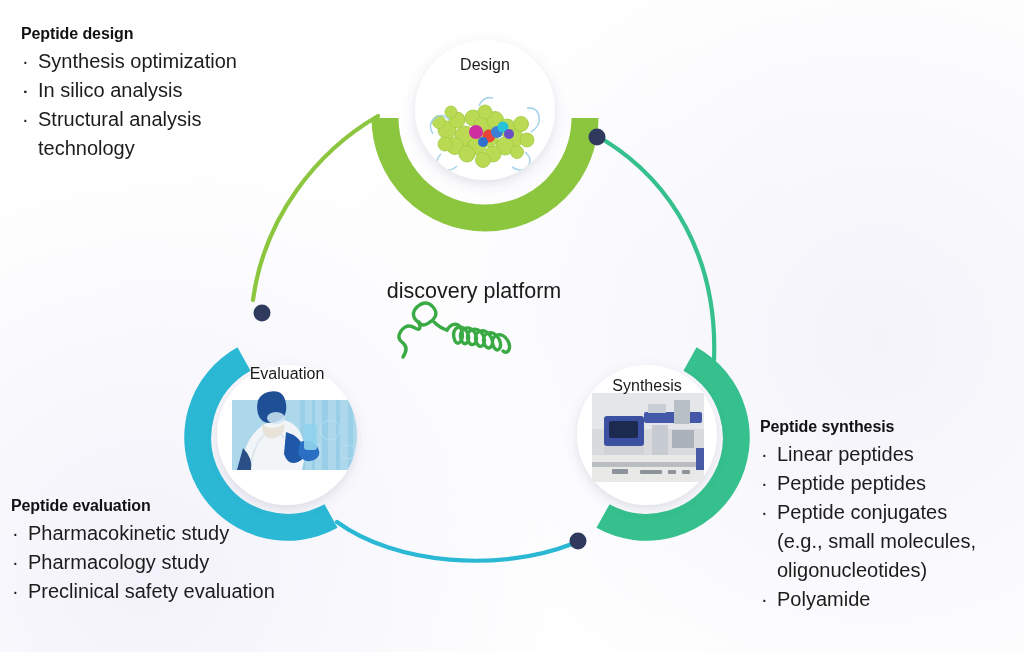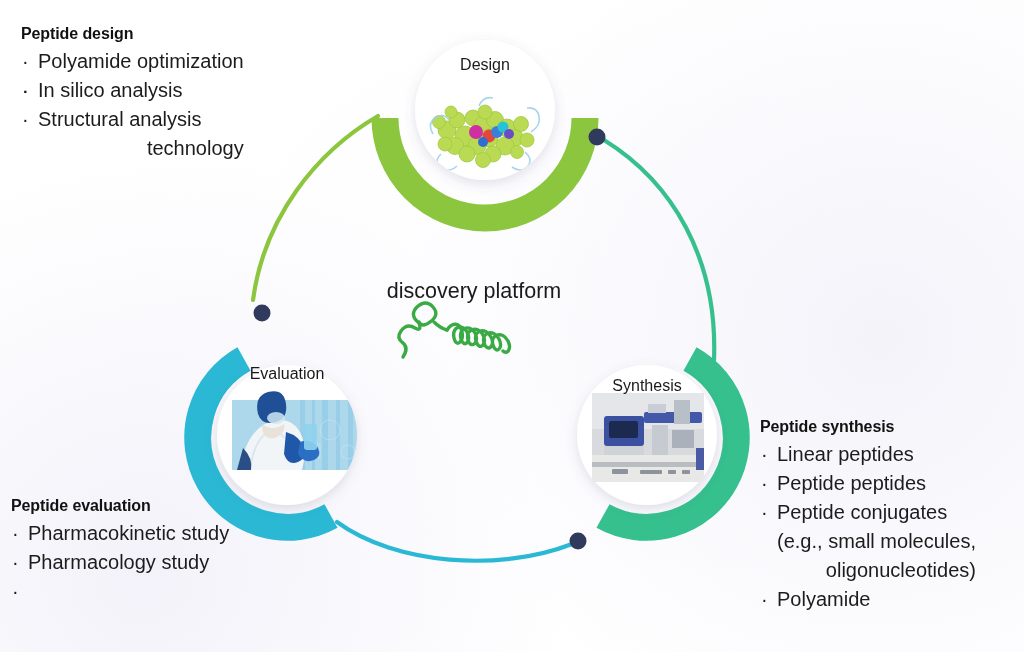--- a/index.html
+++ b/index.html
@@ -42,21 +42,21 @@
     position:relative;
     padding-left:17px;
     white-space:nowrap;
   }
   .blk-list li .bullet{
     position:absolute;left:1px;top:0;
     color:#1c1c1c;
     font-size:20px;
     line-height:29px;
   }
-  .blk-list li.cont{padding-left:17px;text-align:right;}
+  .blk-list li.cont{padding-left:17px;}
 
   #block-design{left:21px;top:25px;}
   #block-evaluation{left:11px;top:497px;}
   #block-synthesis{left:760px;top:418px;}
   .node-label{
     position:absolute;
     font-size:16px;
     color:#1a1a1a;
     white-space:nowrap;
     text-align:center;
@@ -232,34 +232,34 @@
   <div class="node-label" id="label-evaluation" style="left:197px;top:365px;width:180px;">Evaluation</div>
 
   <div id="center-text">
     <br>
     <span>discovery platform</span>
   </div>
 
   <div class="txtblock" id="block-design">
     <div class="blk-title">Peptide design</div>
     <ul class="blk-list">
-      <li><span class="bullet">·</span><span>Polyamide optimization</span></li>
+      <li><span class="bullet">·</span><span>Synthesis optimization</span></li>
       <li><span class="bullet">·</span></li>
       <li><span class="bullet">·</span><span>In silico analysis</span></li>
       <li><span class="bullet">·</span><span>Structural analysis</span></li>
       <li class="cont"><span>technology</span></li>
     </ul>
   </div>
 
   <div class="txtblock" id="block-evaluation">
     <div class="blk-title">Peptide evaluation</div>
     <ul class="blk-list">
       <li><span class="bullet">·</span><span>Pharmacokinetic study</span></li>
       <li><span class="bullet">·</span><span>Pharmacology study</span></li>
-      <li><span class="bullet">·</span></li>
+      <li><span class="bullet">·</span><span>Preclinical safety evaluation</span></li>
     </ul>
   </div>
 
   <div class="txtblock" id="block-synthesis">
     <div class="blk-title">Peptide synthesis</div>
     <ul class="blk-list">
       <li><span class="bullet">·</span><span>Linear peptides</span></li>
       <li><span class="bullet">·</span><span>Peptide peptides</span></li>
       <li><span class="bullet">·</span><span>Peptide conjugates</span></li>
       <li class="cont"><span>(e.g., small molecules,</span></li>

